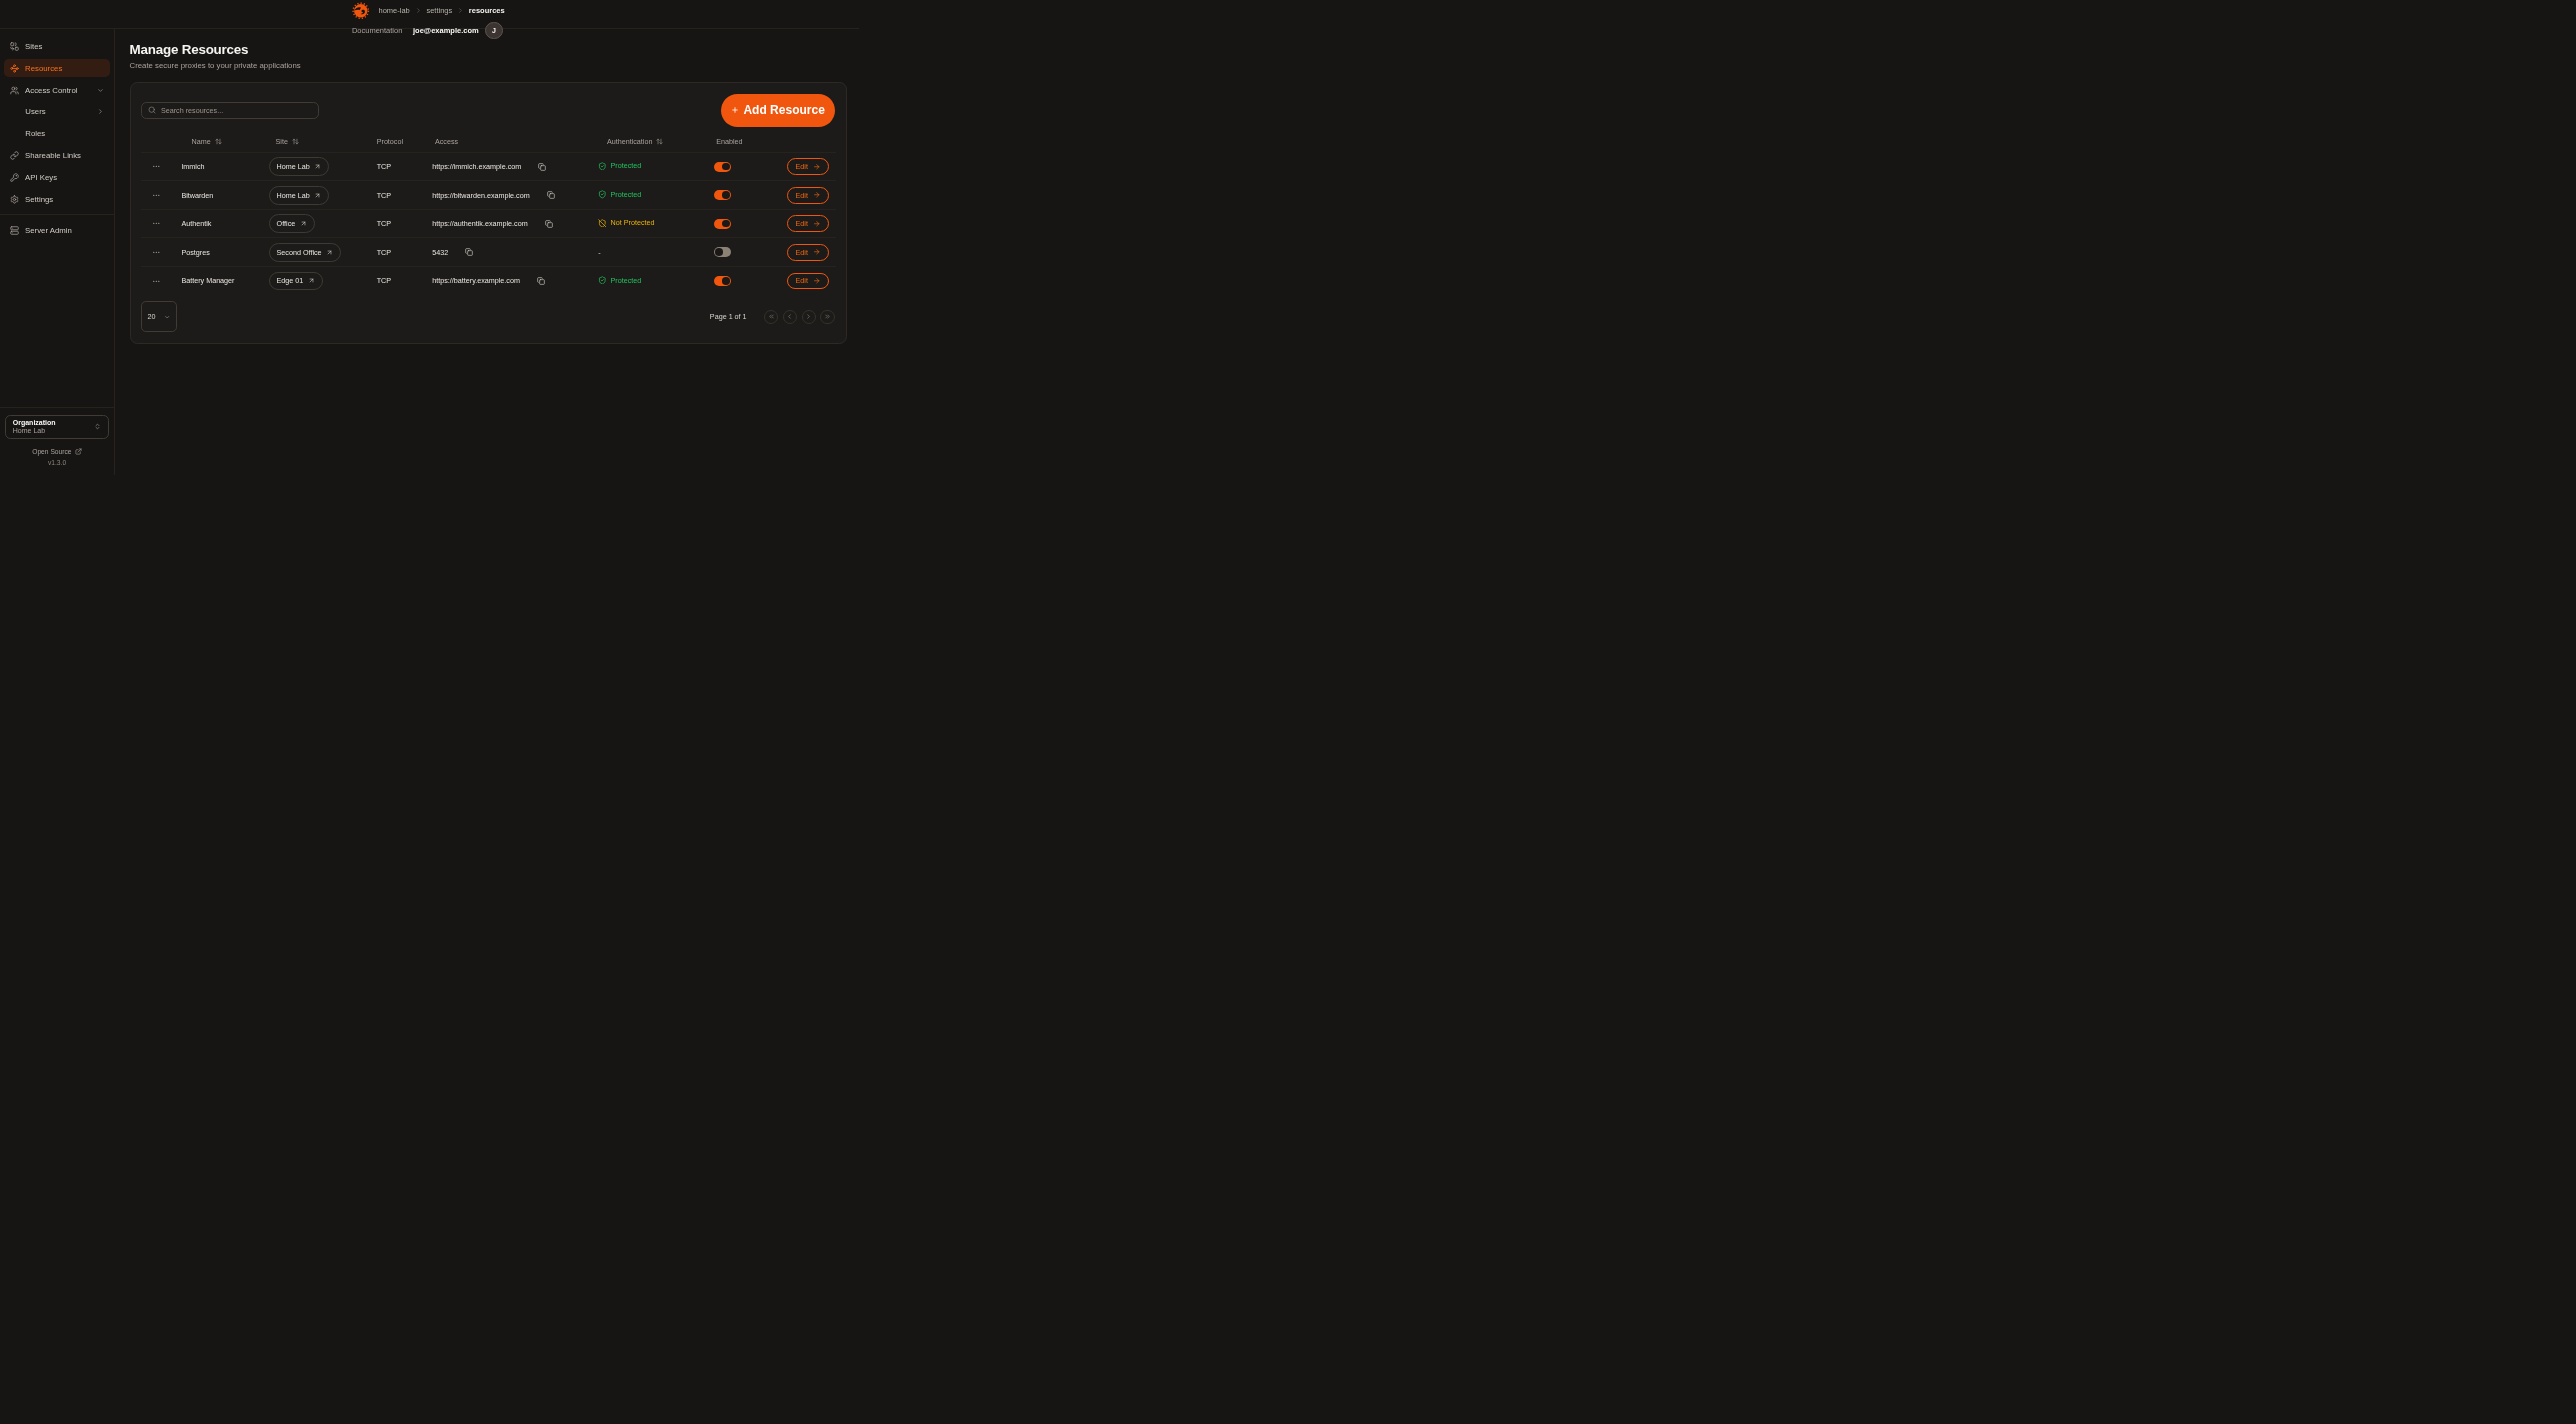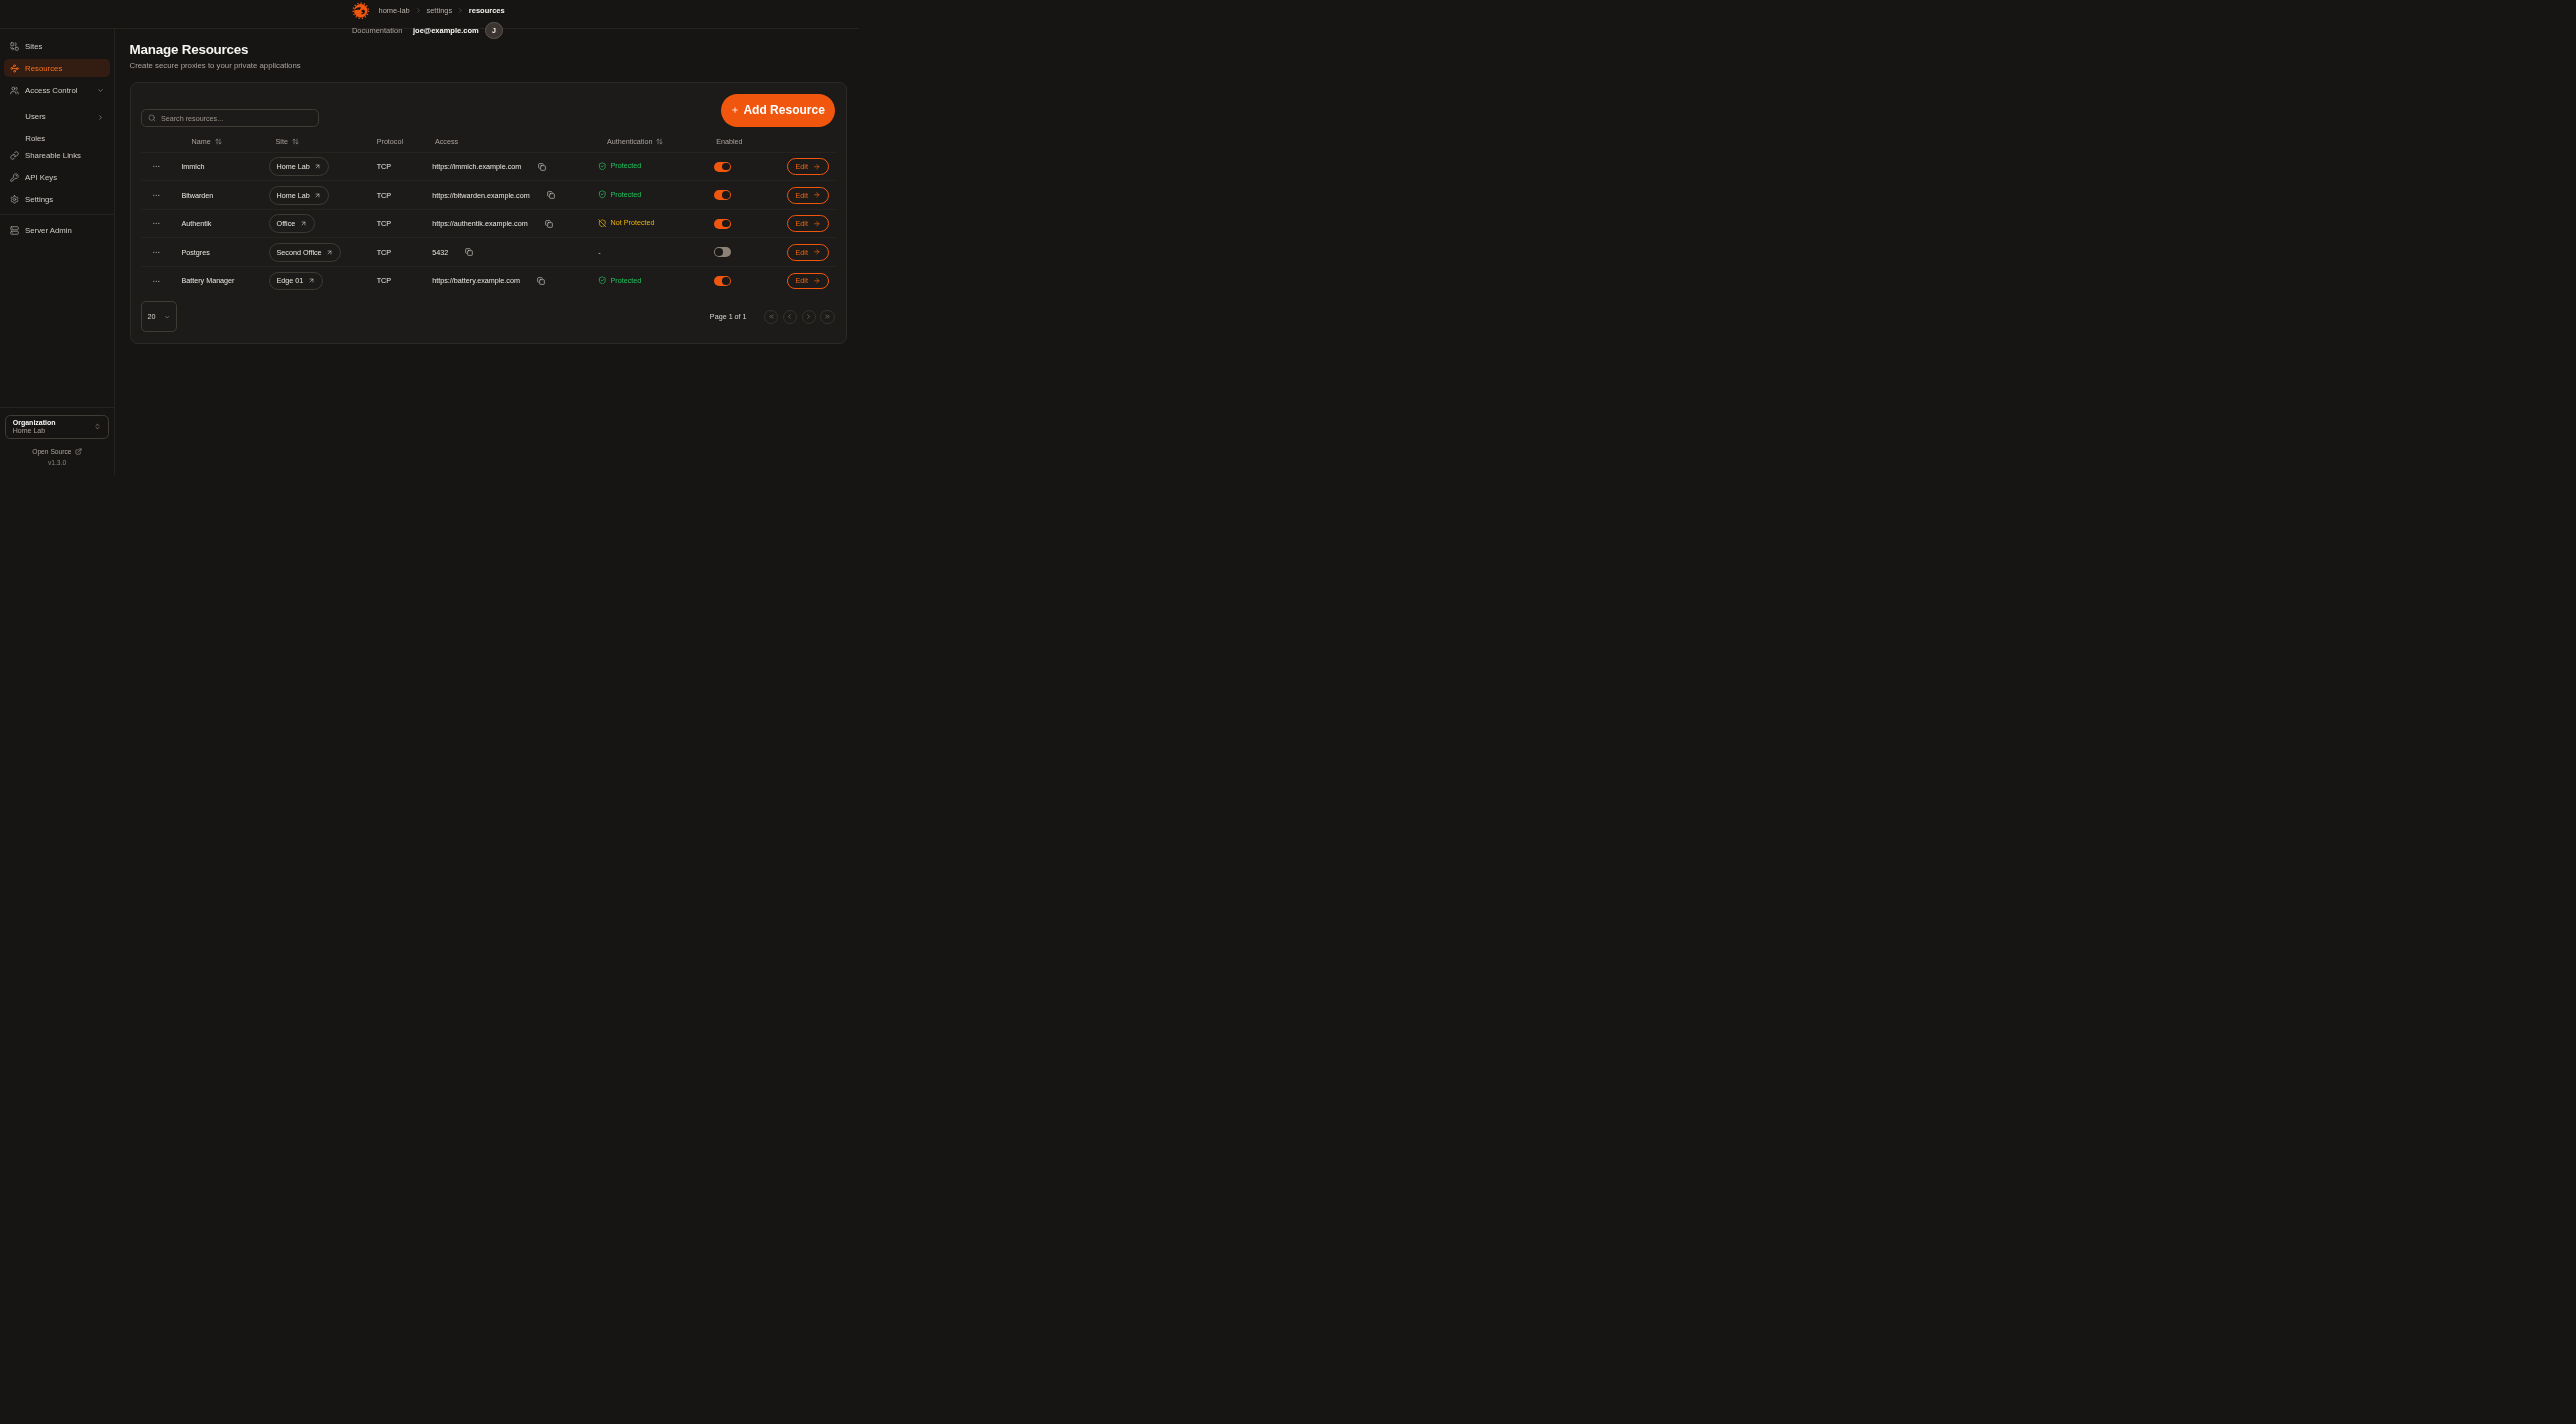--- a/index.html
+++ b/index.html
@@ -57,21 +57,21 @@
   }
   .nav{padding:8.6px 4.3px 0 4.3px;display:flex;flex-direction:column;gap:3.8px;}
   .nav.second{padding-top:7px;}
   .nav-item{
     display:flex;align-items:center;gap:5.9px;height:18px;padding:0 5.9px;
     border-radius:4.8px;font-size:7.8px;color:#cfcbc5;cursor:pointer;
   }
   .nav-item .nav-ic{color:var(--muted);}
   .nav-item.active{background:rgba(240,86,13,.13);color:#f9701c;}
   .nav-item.active .nav-ic{color:#f9701c;}
-  .nav-item.sub{padding-left:21px;align-items:flex-end;}
+  .nav-item.sub{padding-left:21px;}
   .nav-chevron{margin-left:auto;color:var(--muted);}
   .nav-divider{height:0.5px;background:var(--border);margin:5.9px 0 0 0;}
   .sidebar-spacer{flex:1;}
   .org-picker{
     margin:7px 5.4px 0 5.4px;border:0.5px solid var(--border-warm);border-radius:5.4px;
     padding:3.8px 6.4px;display:flex;align-items:center;justify-content:space-between;cursor:pointer;
   }
   .org-title{font-size:7px;font-weight:700;color:#fafaf8;}
   .org-value{font-size:7px;color:var(--muted);margin-top:1.1px;}
   .org-chevron{color:var(--muted);}
@@ -83,21 +83,21 @@
   .version{margin-top:3.8px;font-size:6.7px;color:var(--faint);}
 
   
   .main{flex:1;padding:13px 11.3px 0 14.5px;}
   .page-title{font-size:13.4px;font-weight:700;letter-spacing:-0.2px;color:#f7f5f2;}
   .page-subtitle{margin-top:3.8px;font-size:7.8px;color:var(--muted);}
   .card{
     margin-top:12.4px;background:var(--card);border:0.5px solid #2d2a26;
     border-radius:7.5px;padding:10.7px;width:717px;
   }
-  .card-toolbar{display:flex;align-items:flex-end;justify-content:space-between;}
+  .card-toolbar{display:flex;align-items:center;justify-content:space-between;}
   .search-box{
     width:178px;height:17.7px;border:0.5px solid var(--border-warm);border-radius:5.4px;
     display:flex;align-items:center;gap:4.8px;padding:0 5.9px;color:var(--faint);
   }
   .search-box input{
     flex:1;background:transparent;border:none;outline:none;color:var(--text);
     font-size:7.2px;font-family:inherit;
   }
   .search-box input::placeholder{color:#9b958d;}
   .add-btn{

